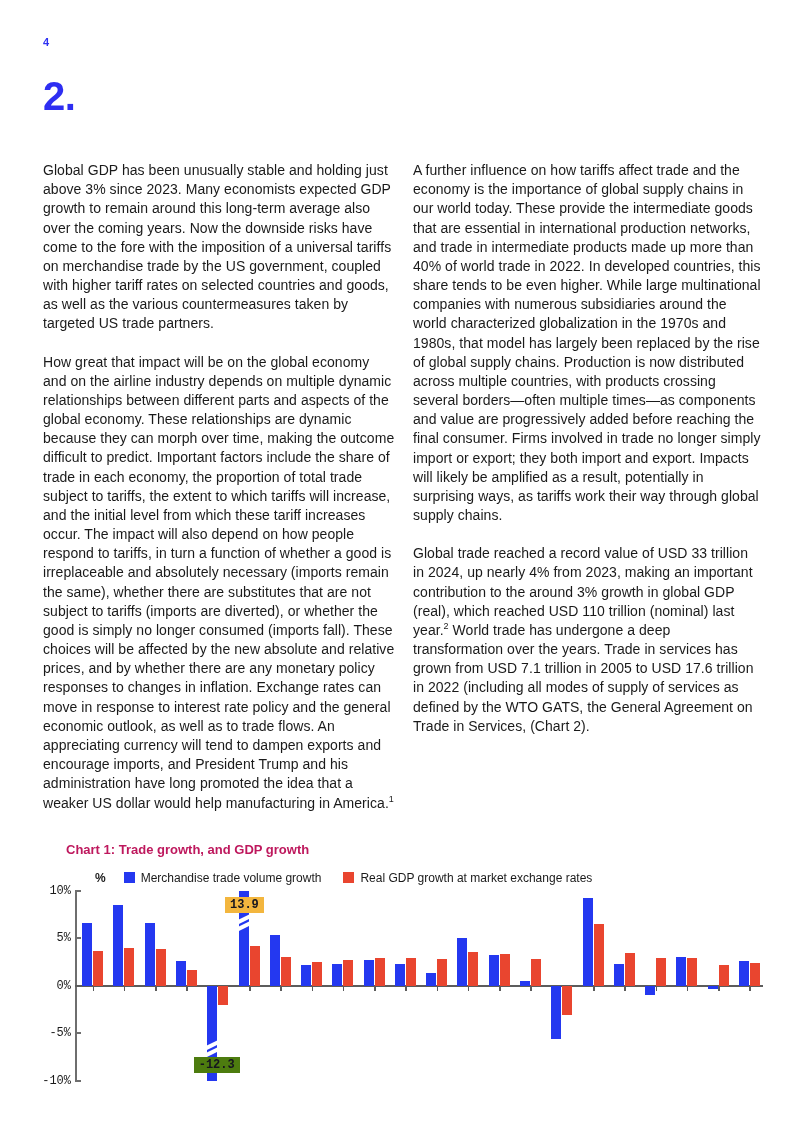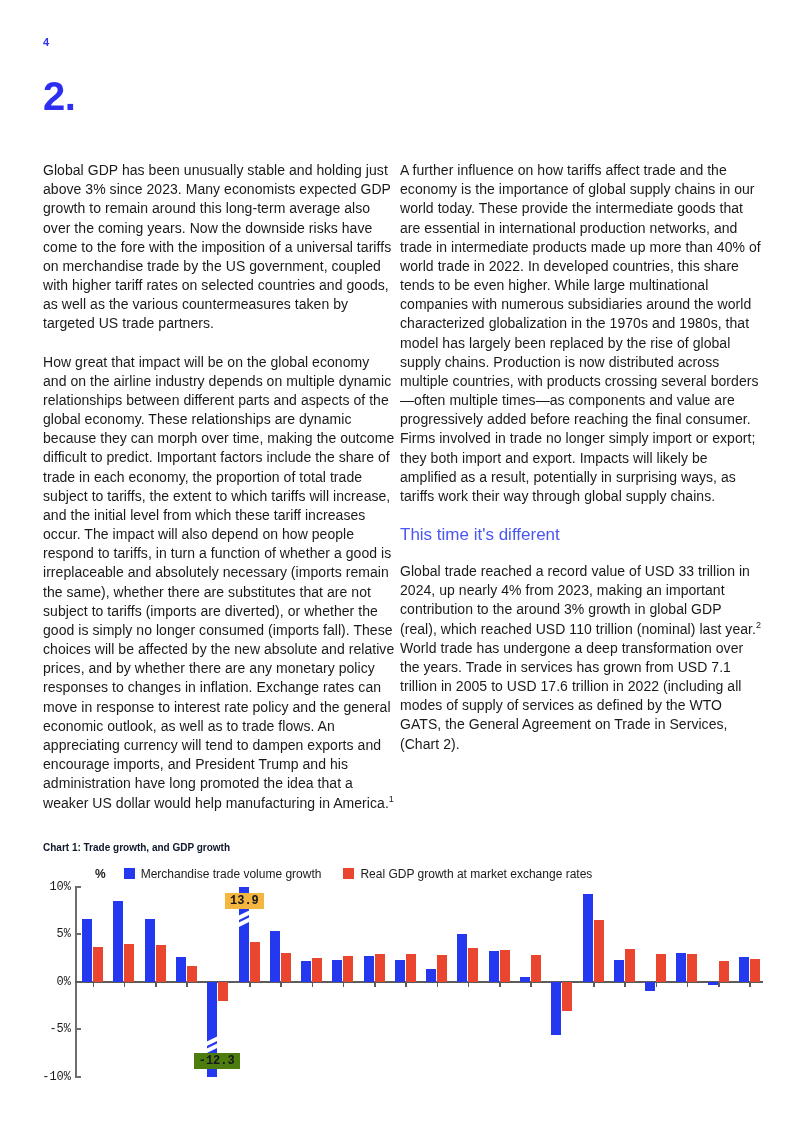--- a/index.html
+++ b/index.html
@@ -21,35 +21,35 @@
   }
   h1.doc-title {
     margin-top:26px;
     font-size:40px; font-weight:700; letter-spacing:-0.6px;
     color:#2e2ef2;
     display:flex; align-items:baseline;
   }
   h1.doc-title .num { margin-right:24px; }
 
   .cols { display:flex; margin-top:42px; }
-  .col-left  { width:352px; margin-right:5px; }
+  .col-left  { width:352px; margin-right:18px; }
   .col-right { flex:1; }
   .cols p {
     font-size:14px; line-height:1.37;
     margin-bottom:19px;
     letter-spacing:0.05px;
   }
   .cols p sup { font-size:9px; line-height:0; }
   h2.subhead {
     color:#4a56f2; font-size:17px; font-weight:400;
     margin:2px 0 17px 0;
   }
 
   .chart-block { margin-top:10px; }
-  .chart-title { font-size:10px; font-weight:700; color:#0f172a; }
+  .chart-title { font-size:13px; font-weight:700; color:#be185d;margin-left:23px; }
 
   .legend-row {
     display:flex; align-items:center;
     margin:14px 0 2px 52px;
     font-size:12px; color:#1a1a1a;
   }
   .legend-unit { font-weight:700; margin-right:18px; }
   .legend-item { display:flex; align-items:center; margin-right:22px; }
   .legend-swatch { width:11px; height:11px; margin-right:6px; display:inline-block; }
 
@@ -87,21 +87,20 @@
     <span class="num">2.</span>
   </h1>
 
   <div class="cols">
     <div class="col-left">
       <p><span>Global GDP has been unusually stable and holding just above 3% since 2023. Many economists expected GDP growth to remain around this long-term average also over the coming years. Now the downside risks have come to the fore with the imposition of a universal tariffs on merchandise trade by the US government, coupled with higher tariff rates on selected countries and goods, as well as the various countermeasures taken by targeted US trade partners.</span></p>
       <p><span>How great that impact will be on the global economy and on the airline industry depends on multiple dynamic relationships between different parts and aspects of the global economy. These relationships are dynamic because they can morph over time, making the outcome difficult to predict. Important factors include the share of trade in each economy, the proportion of total trade subject to tariffs, the extent to which tariffs will increase, and the initial level from which these tariff increases occur. The impact will also depend on how people respond to tariffs, in turn a function of whether a good is irreplaceable and absolutely necessary (imports remain the same), whether there are substitutes that are not subject to tariffs (imports are diverted), or whether the good is simply no longer consumed (imports fall). These choices will be affected by the new absolute and relative prices, and by whether there are any monetary policy responses to changes in inflation. Exchange rates can move in response to interest rate policy and the general economic outlook, as well as to trade flows. An appreciating currency will tend to dampen exports and encourage imports, and President Trump and his administration have long promoted the idea that a weaker US dollar would help manufacturing in America.</span><sup>1</sup></p>
     </div>
     <div class="col-right">
       <p><span>A further influence on how tariffs affect trade and the economy is the importance of global supply chains in our world today. These provide the intermediate goods that are essential in international production networks, and trade in intermediate products made up more than 40% of world trade in 2022. In developed countries, this share tends to be even higher. While large multinational companies with numerous subsidiaries around the world characterized globalization in the 1970s and 1980s, that model has largely been replaced by the rise of global supply chains. Production is now distributed across multiple countries, with products crossing several borders—often multiple times—as components and value are progressively added before reaching the final consumer. Firms involved in trade no longer simply import or export; they both import and export. Impacts will likely be amplified as a result, potentially in surprising ways, as tariffs work their way through global supply chains.</span></p>
-      <h2 class="subhead">This time it's different</h2>
       <p><span>Global trade reached a record value of USD 33 trillion in 2024, up nearly 4% from 2023, making an important contribution to the around 3% growth in global GDP (real), which reached USD 110 trillion (nominal) last year.</span><sup>2</sup><span> World trade has undergone a deep transformation over the years. Trade in services has grown from USD 7.1 trillion in 2005 to USD 17.6 trillion in 2022 (including all modes of supply of services as defined by the WTO GATS, the General Agreement on Trade in Services, (Chart 2).</span></p>
     </div>
   </div>
 
   <div class="chart-block">
     <div class="chart-title">Chart 1: Trade growth, and GDP growth</div>
 
     <div class="legend-row">
       <span class="legend-unit">%</span>
       <span class="legend-item">

